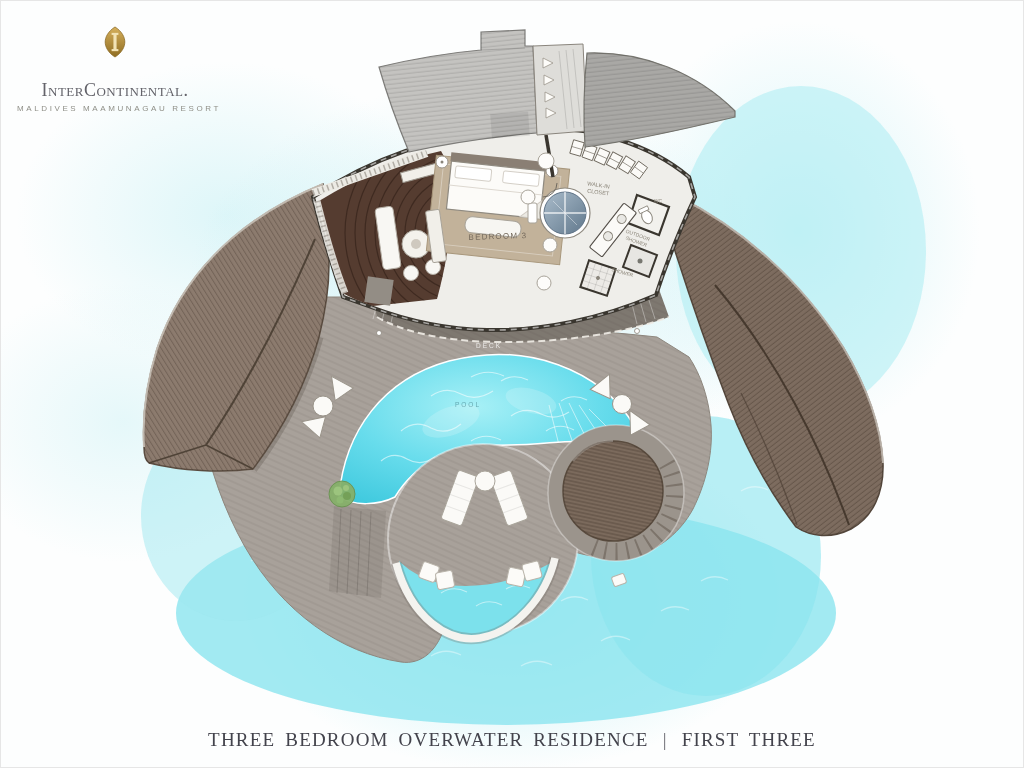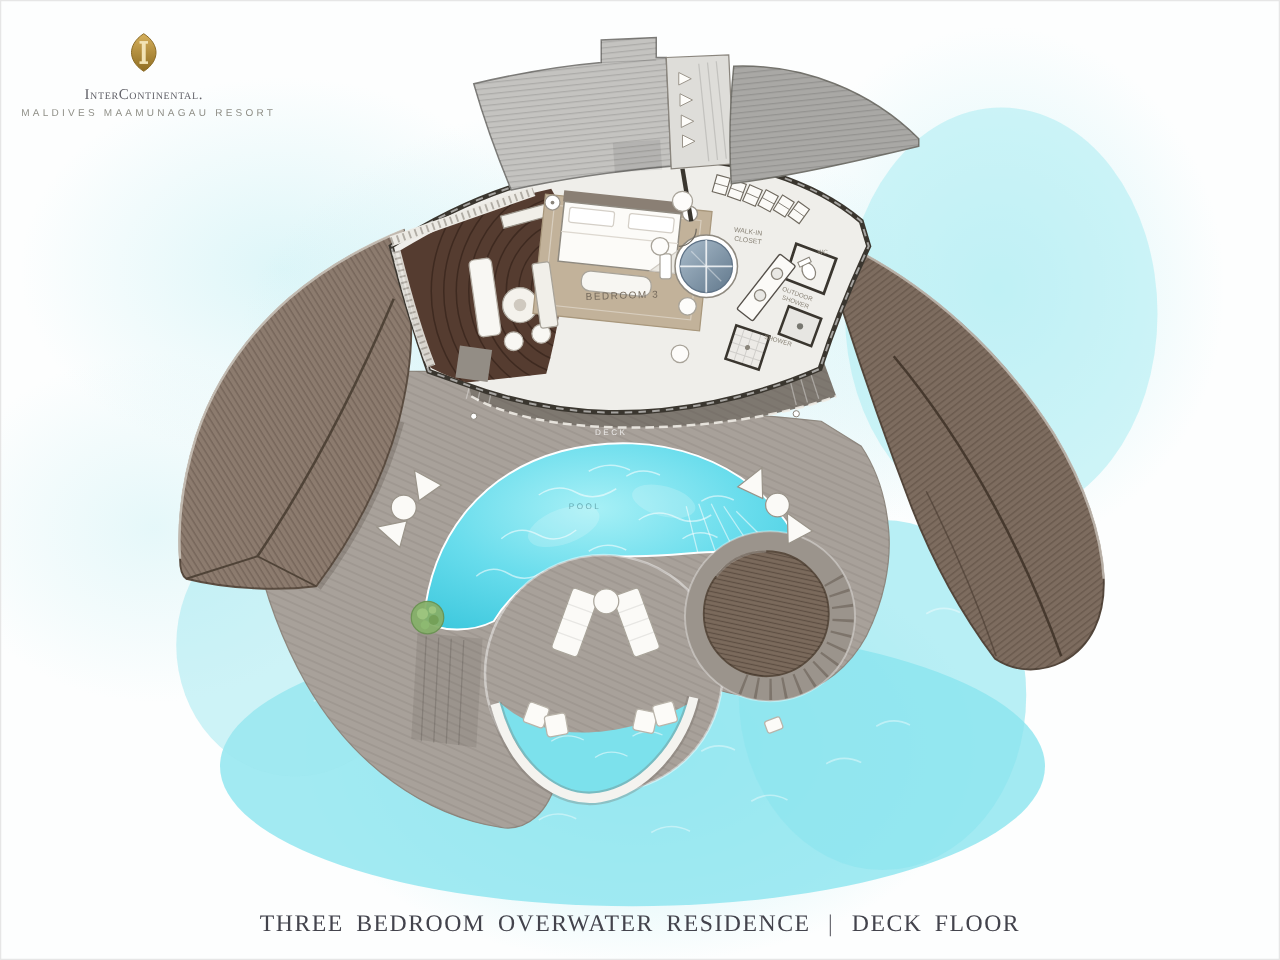--- a/index.html
+++ b/index.html
@@ -12,21 +12,21 @@
       radial-gradient(300px 220px at 22% 28%, rgba(190,238,243,.50), rgba(190,238,243,0) 70%),
       radial-gradient(260px 300px at 78% 30%, rgba(170,234,242,.45), rgba(170,234,242,0) 70%),
       radial-gradient(380px 240px at 50% 78%, rgba(140,228,238,.50), rgba(140,228,238,0) 72%),
       radial-gradient(240px 200px at 12% 55%, rgba(200,240,244,.45), rgba(200,240,244,0) 70%),
       #fdfefe;
   }
   .plan-svg{position:absolute;left:0;top:0;}
   .logo{position:absolute;left:16px;top:24px;width:196px;text-align:center;color:#64646a;}
   .logo .brand{
     font-family:"Liberation Serif",serif;font-variant:small-caps;
-    font-size:12px;letter-spacing:.5px;color:#63636a;margin-top:4px;
+    font-size:18px;letter-spacing:.5px;color:#63636a;margin-top:17px;
   }
   .logo .tagline{
     font-size:8px;letter-spacing:2.6px;color:#8f8f87;margin-top:3px;white-space:nowrap;text-align:center;
   }
   .caption{
     position:absolute;left:0;right:0;bottom:16px;text-align:center;
     font-family:"Liberation Serif",serif;font-size:19px;color:#43434c;
     letter-spacing:1.2px;word-spacing:4px;
   }
   .caption .sep{margin:0 14px;color:#6a6a72;}
@@ -427,16 +427,16 @@
       <path d="M 0,-11.5 C 5.5,-8 7.5,-3.5 7.5,0 C 7.5,3.5 5.5,8 0,11.5 C -5.5,8 -7.5,3.5 -7.5,0 C -7.5,-3.5 -5.5,-8 0,-11.5 Z" fill="url(#goldGrad)" stroke="#8a6a25" stroke-width="0.6"></path>
       <rect x="-1.2" y="-6.2" width="2.4" height="12.4" fill="#f2e3b5"></rect>
       <rect x="-2.6" y="-7" width="5.2" height="1.6" fill="#f2e3b5"></rect>
       <rect x="-2.6" y="5.4" width="5.2" height="1.6" fill="#f2e3b5"></rect>
     </svg>
     <div class="brand">InterContinental.</div>
     <div class="tagline">MALDIVES MAAMUNAGAU RESORT</div>
   </header>
 
   <footer class="caption">
-    <span>THREE BEDROOM OVERWATER RESIDENCE</span><span class="sep">|</span><span>DECK FLOOR</span>
+    <span>THREE BEDROOM OVERWATER RESIDENCE</span><span class="sep">|</span><span>FIRST THREE</span>
   </footer>
 
 </div>
 
 </body></html>

